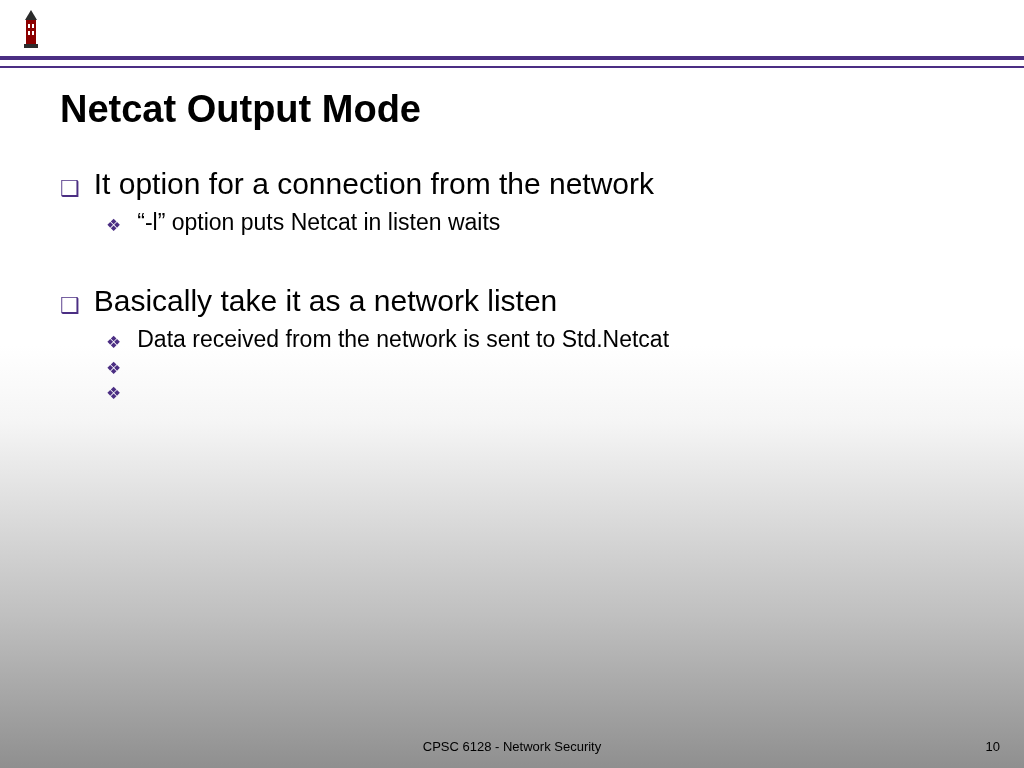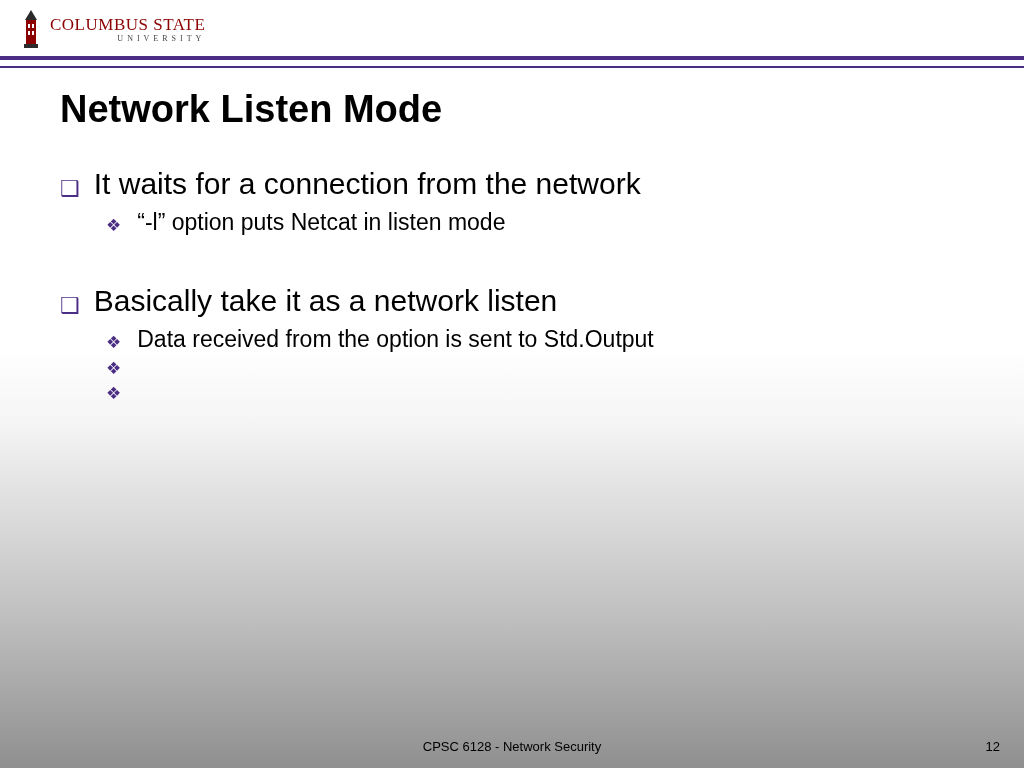--- a/index.html
+++ b/index.html
@@ -119,54 +119,50 @@
         <svg width="22" height="38" viewBox="0 0 22 38">
           <rect x="6" y="10" width="10" height="24" fill="#8b0000"></rect>
           <polygon points="11,0 5,10 17,10" fill="#2b2b2b"></polygon>
           <rect x="8" y="14" width="2" height="4" fill="#fff"></rect>
           <rect x="12" y="14" width="2" height="4" fill="#fff"></rect>
           <rect x="8" y="21" width="2" height="4" fill="#fff"></rect>
           <rect x="12" y="21" width="2" height="4" fill="#fff"></rect>
           <rect x="4" y="34" width="14" height="4" fill="#2b2b2b"></rect>
         </svg>
       </span>
-      <span class="logo-text-stack">
-        <span class="logo-title">COLUMBUS STATE</span>
-        <span class="logo-sub">UNIVERSITY</span>
-      </span>
     </div>
   </div>
 
   <div class="content">
-    <h1 class="title">Network Listen Mode</h1>
+    <h1 class="title">Netcat Output Mode</h1>
 
     <ul class="bullets">
       <li class="l1">
         <span class="marker">❑</span>
-        <span>It waits for a connection from the network</span>
+        <span>It option for a connection from the network</span>
       </li>
       <li class="l2">
         <span class="marker">❖</span>
-        <span>“-l” option puts Netcat in listen mode</span>
+        <span>“-l” option puts Netcat in listen waits</span>
       </li>
 
       <li class="group-gap"></li>
 
       <li class="l1">
         <span class="marker">❑</span>
         <span>Basically take it as a network listen</span>
       </li>
       <li class="l2">
         <span class="marker">❖</span>
-        <span>Data received from the option is sent to Std.Output</span>
+        <span>Data received from the network is sent to Std.Netcat</span>
       </li>
       <li class="l2">
         <span class="marker">❖</span>
       </li>
       <li class="l2">
         <span class="marker">❖</span>
       </li>
     </ul>
   </div>
 
   <div class="footer">CPSC 6128 - Network Security</div>
-  <div class="page-num">12</div>
+  <div class="page-num">10</div>
 </div>
 
 </body></html>

